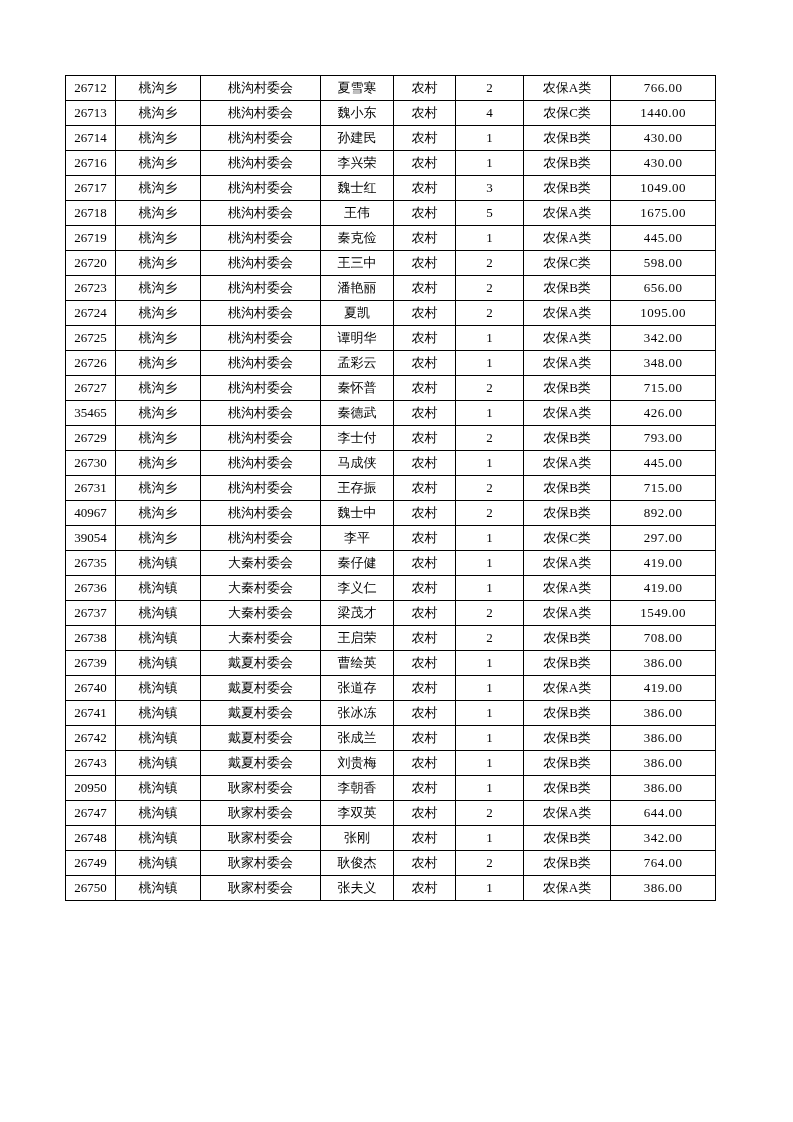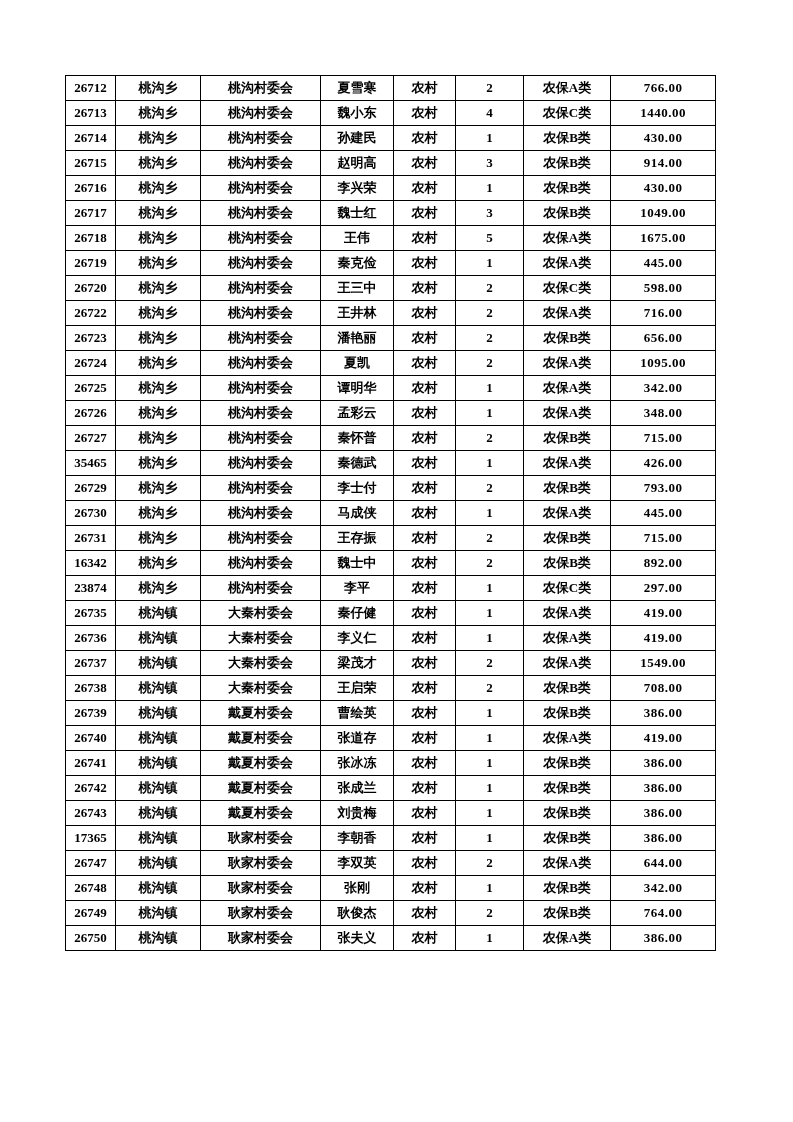--- a/index.html
+++ b/index.html
@@ -16,21 +16,20 @@
     font-family: "Liberation Serif", "DejaVu Serif", serif;
     overflow: hidden;
   }
   table.roster {
     position: absolute;
     left: 65px;
     top: 75px;
     border-collapse: collapse;
     table-layout: fixed;
     width: 650px;
-    font-weight: bold;
   }
   table.roster td {
     border: 1px solid #000000;
     height: 24px;
     padding: 0 2px;
     font-size: 13px;
     line-height: 24px;
     text-align: center;
     white-space: nowrap;
     overflow: hidden;
@@ -88,30 +87,20 @@
           <td class="col-record-id">26714</td>
           <td class="col-township">桃沟乡</td>
           <td class="col-village">桃沟村委会</td>
           <td class="col-person-name">孙建民</td>
           <td class="col-residence-type">农村</td>
           <td class="col-person-count">1</td>
           <td class="col-insurance-category">农保B类</td>
           <td class="col-amount">430.00</td>
         </tr>
         <tr>
-          <td class="col-record-id">26715</td>
-          <td class="col-township">桃沟乡</td>
-          <td class="col-village">桃沟村委会</td>
-          <td class="col-person-name">赵明高</td>
-          <td class="col-residence-type">农村</td>
-          <td class="col-person-count">3</td>
-          <td class="col-insurance-category">农保B类</td>
-          <td class="col-amount">914.00</td>
-        </tr>
-        <tr>
           <td class="col-record-id">26716</td>
           <td class="col-township">桃沟乡</td>
           <td class="col-village">桃沟村委会</td>
           <td class="col-person-name">李兴荣</td>
           <td class="col-residence-type">农村</td>
           <td class="col-person-count">1</td>
           <td class="col-insurance-category">农保B类</td>
           <td class="col-amount">430.00</td>
         </tr>
         <tr>
@@ -148,30 +137,20 @@
           <td class="col-record-id">26720</td>
           <td class="col-township">桃沟乡</td>
           <td class="col-village">桃沟村委会</td>
           <td class="col-person-name">王三中</td>
           <td class="col-residence-type">农村</td>
           <td class="col-person-count">2</td>
           <td class="col-insurance-category">农保C类</td>
           <td class="col-amount">598.00</td>
         </tr>
         <tr>
-          <td class="col-record-id">26722</td>
-          <td class="col-township">桃沟乡</td>
-          <td class="col-village">桃沟村委会</td>
-          <td class="col-person-name">王井林</td>
-          <td class="col-residence-type">农村</td>
-          <td class="col-person-count">2</td>
-          <td class="col-insurance-category">农保A类</td>
-          <td class="col-amount">716.00</td>
-        </tr>
-        <tr>
           <td class="col-record-id">26723</td>
           <td class="col-township">桃沟乡</td>
           <td class="col-village">桃沟村委会</td>
           <td class="col-person-name">潘艳丽</td>
           <td class="col-residence-type">农村</td>
           <td class="col-person-count">2</td>
           <td class="col-insurance-category">农保B类</td>
           <td class="col-amount">656.00</td>
         </tr>
         <tr>
@@ -248,31 +227,31 @@
           <td class="col-record-id">26731</td>
           <td class="col-township">桃沟乡</td>
           <td class="col-village">桃沟村委会</td>
           <td class="col-person-name">王存振</td>
           <td class="col-residence-type">农村</td>
           <td class="col-person-count">2</td>
           <td class="col-insurance-category">农保B类</td>
           <td class="col-amount">715.00</td>
         </tr>
         <tr>
-          <td class="col-record-id">16342</td>
+          <td class="col-record-id">40967</td>
           <td class="col-township">桃沟乡</td>
           <td class="col-village">桃沟村委会</td>
           <td class="col-person-name">魏士中</td>
           <td class="col-residence-type">农村</td>
           <td class="col-person-count">2</td>
           <td class="col-insurance-category">农保B类</td>
           <td class="col-amount">892.00</td>
         </tr>
         <tr>
-          <td class="col-record-id">23874</td>
+          <td class="col-record-id">39054</td>
           <td class="col-township">桃沟乡</td>
           <td class="col-village">桃沟村委会</td>
           <td class="col-person-name">李平</td>
           <td class="col-residence-type">农村</td>
           <td class="col-person-count">1</td>
           <td class="col-insurance-category">农保C类</td>
           <td class="col-amount">297.00</td>
         </tr>
         <tr>
           <td class="col-record-id">26735</td>
@@ -358,21 +337,21 @@
           <td class="col-record-id">26743</td>
           <td class="col-township">桃沟镇</td>
           <td class="col-village">戴夏村委会</td>
           <td class="col-person-name">刘贵梅</td>
           <td class="col-residence-type">农村</td>
           <td class="col-person-count">1</td>
           <td class="col-insurance-category">农保B类</td>
           <td class="col-amount">386.00</td>
         </tr>
         <tr>
-          <td class="col-record-id">17365</td>
+          <td class="col-record-id">20950</td>
           <td class="col-township">桃沟镇</td>
           <td class="col-village">耿家村委会</td>
           <td class="col-person-name">李朝香</td>
           <td class="col-residence-type">农村</td>
           <td class="col-person-count">1</td>
           <td class="col-insurance-category">农保B类</td>
           <td class="col-amount">386.00</td>
         </tr>
         <tr>
           <td class="col-record-id">26747</td>

